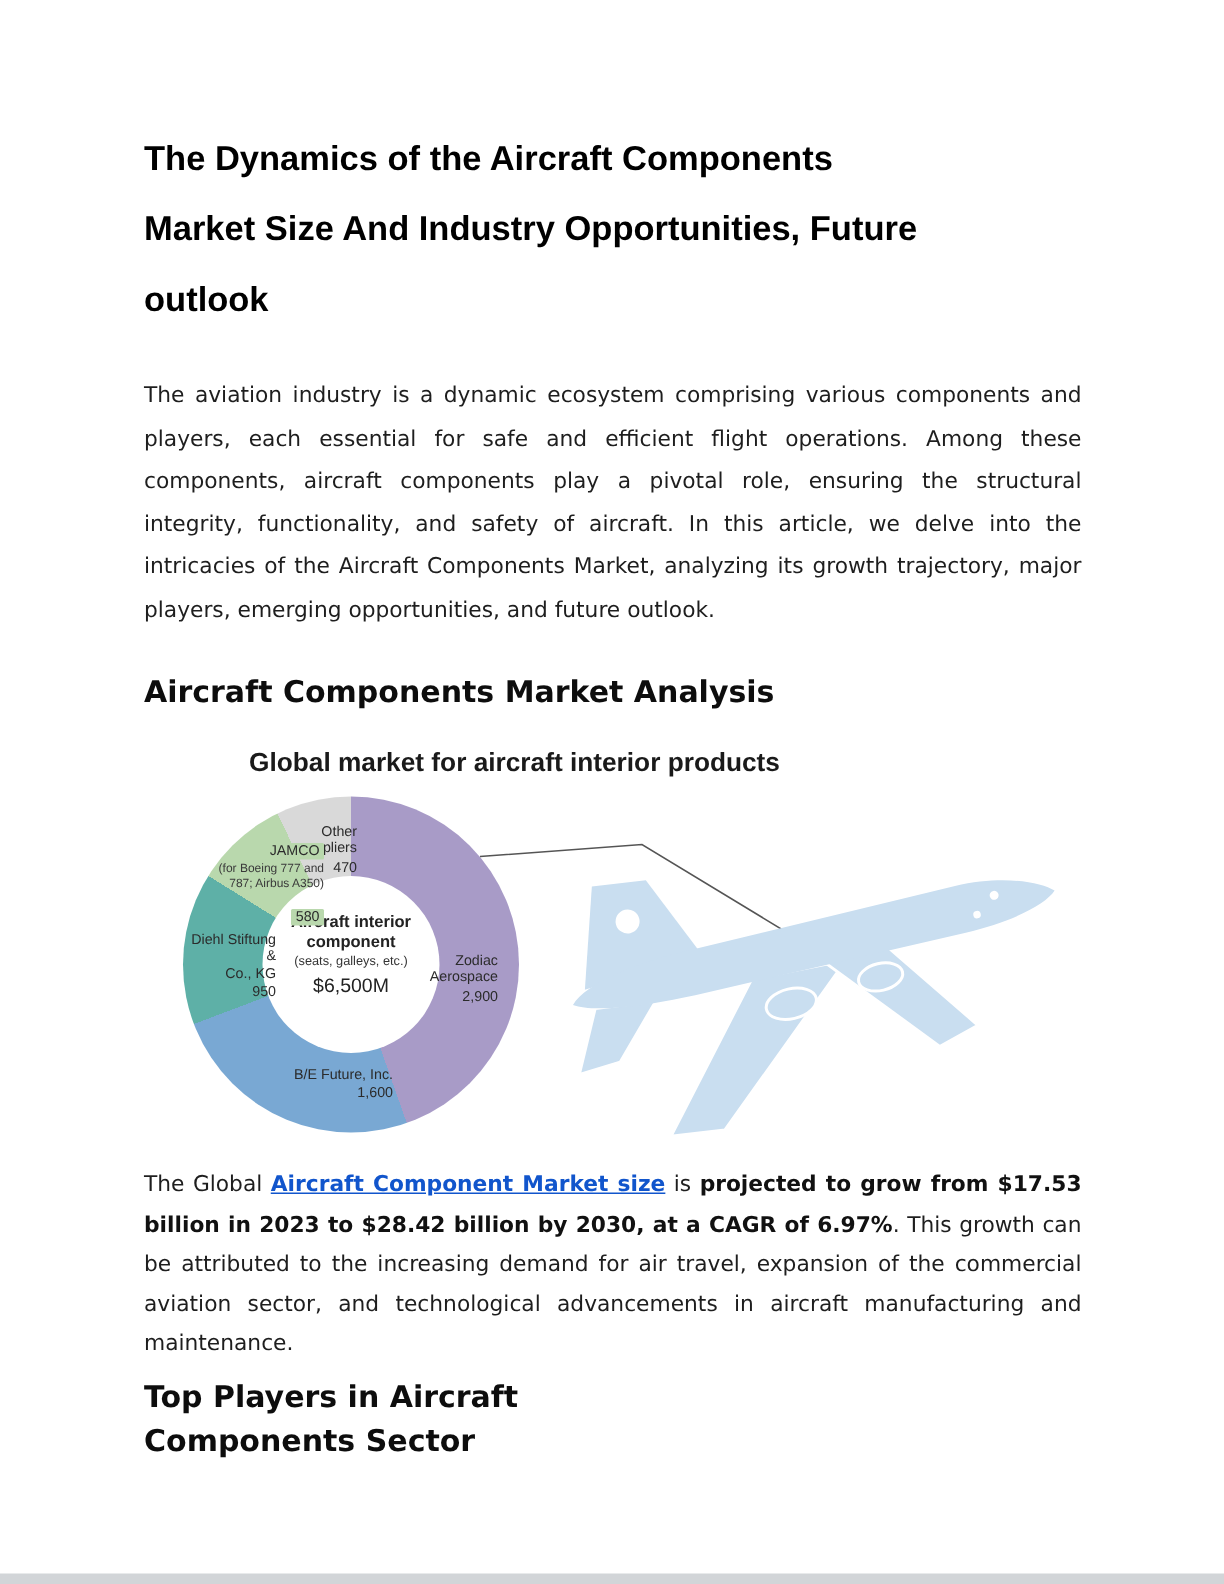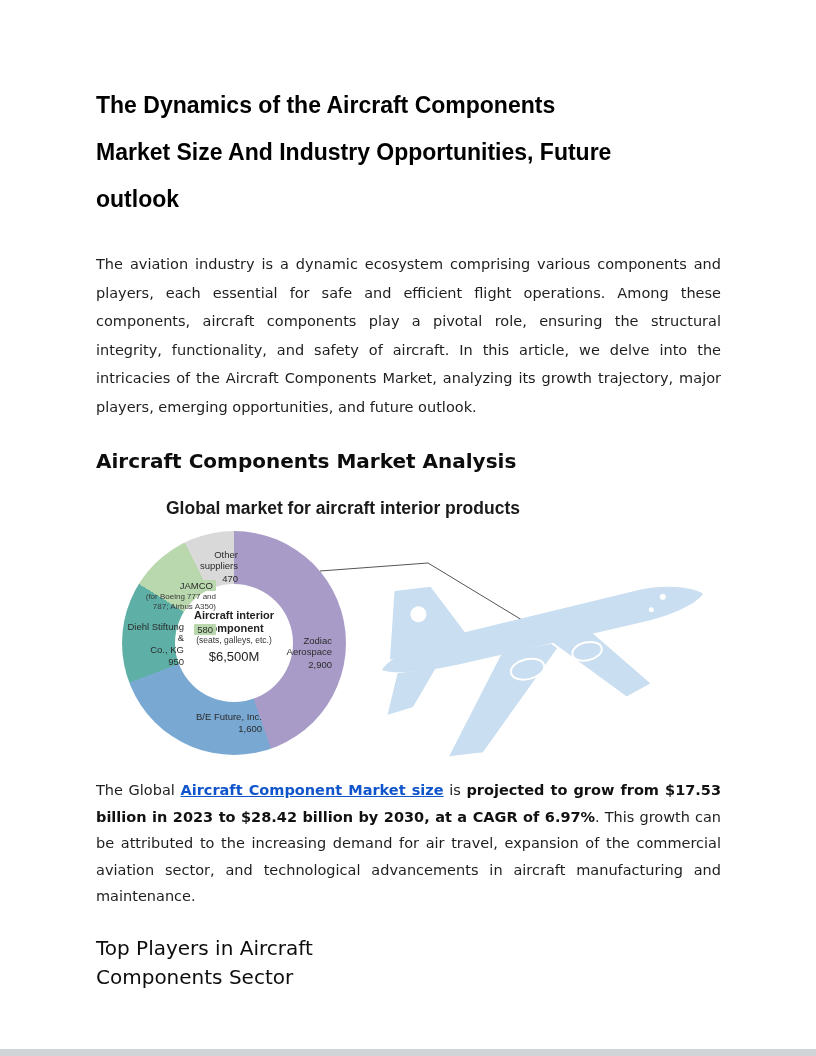--- a/index.html
+++ b/index.html
@@ -39,38 +39,38 @@
   .cl-title { font-weight:700; font-size:11px; line-height:13px; white-space:pre-line; }
   .cl-sub { font-size:8.5px; line-height:11px; color:#333; }
   .cl-total { font-size:13px; line-height:14px; margin-top:4px; font-weight:400; }
 
   .slice-label {
     position:absolute; font-family:"Liberation Sans",sans-serif;
     font-size:9.5px; line-height:11.5px; text-align:right; color:#2b2b2b;
     white-space:pre-line;
   }
   .lab-other  { left:70px;  top:9px;   width:72px; }
-  .lab-jamco  { left:8px;   top:40px;  width:112px; }
+  .lab-jamco  { left:8px;   top:22px;  width:112px; }
   .lab-jamco .detail { font-size:8px; line-height:9.5px; color:#3a3a3a; }
   .jamco-hl { display:inline-block; padding:0 3px; border-radius:1px; }
   .lab-diehl  { left:10px;  top:81px;  width:78px; }
   .lab-be     { left:56px;  top:171px; width:110px; }
   .lab-zodiac { left:164px; top:95px;  width:72px; }
   .slice-value { display:block; margin-top:1px; }
 
   .plane-svg { position:absolute; left:216px; top:11px; width:404px; height:226px; overflow:visible; }
 
   .market {
     margin-top:5px; font-size:14.5px; line-height:26.5px;
     text-align:justify; color:#1e1e1e;
   }
   .market b { font-weight:700; color:#111; }
   .doc-link { font-weight:700; text-decoration:underline; }
   .h2b {
-    margin-top:24px; font-size:20px; line-height:29px; font-weight:400;
+    margin-top:7px; font-size:20px; line-height:29px; font-weight:700;
     color:#0d0d0d; white-space:pre-line;
   }
   .page-edge { position:absolute; left:0; right:0; bottom:0; height:7px; background:#d2d5d8; }
 </style>
 </head>
 <body>
 
 <div class="page">
   <div class="content">
 

